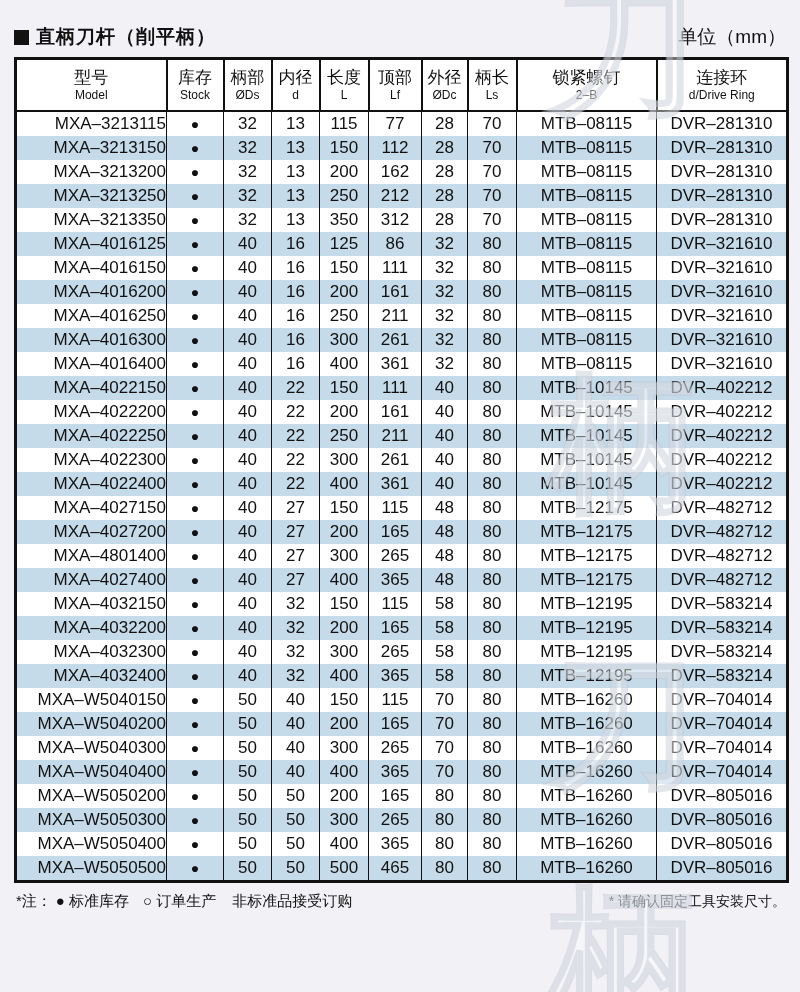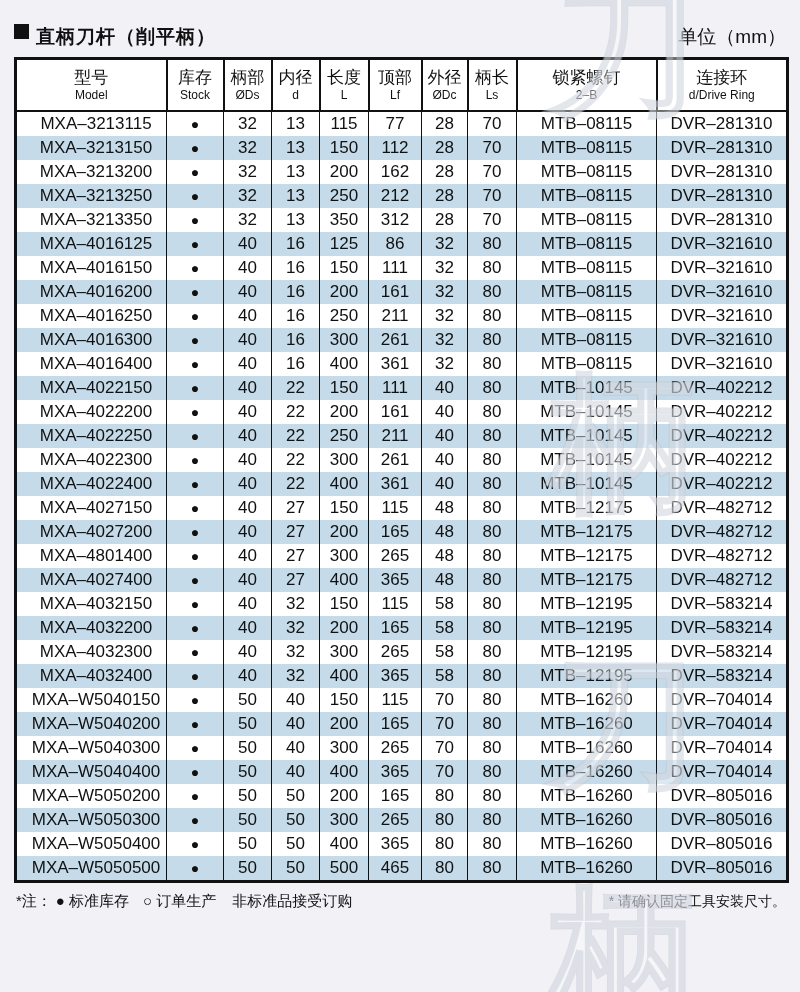--- a/index.html
+++ b/index.html
@@ -8,21 +8,21 @@
     background:#f1f1f6;
     font-family:"Liberation Sans", sans-serif;
     color:#111;
     position:relative;
     overflow:hidden;
   }
   .header-bar {
     display:flex; justify-content:space-between; align-items:flex-end;
     margin:24px 14px 7px 14px;
   }
-  .title-wrap { display:flex; gap:7px; }
+  .title-wrap { display:flex; align-items:center; gap:7px; }
   .title-square { width:15px; height:15px; background:#111; display:inline-block; }
   .page-title { font-size:19px; font-weight:bold; letter-spacing:1px; }
   .unit-label { font-size:19px; }
 
   table.spec {
     width:772px; margin-left:14px;
     border-collapse:collapse;
     border:3px solid #111;
     background:#000000;
     table-layout:fixed;
@@ -39,21 +39,21 @@
   }
   .h-zh { font-size:17px; line-height:21px; }
   .h-en { font-size:12px; line-height:14px; }
 
   tbody td {
     border-left:1px solid #111; border-right:1px solid #111;
     height:24px; line-height:24px;
     font-size:17px; text-align:center;
     white-space:nowrap; overflow:hidden;
   }
-  tbody td.c0 { text-align:center; padding-left:9px; }
+  tbody td.c0 { text-align:right; padding-left:9px; }
   tbody td.c1 { font-size:14px; }
   tbody tr:nth-child(odd)  { background:#ffffff; }
   tbody tr:nth-child(even) { background:#c6dbe9; }
 
   .footer-bar {
     display:flex; justify-content:space-between; align-items:flex-start;
     margin:9px 14px 0 16px;
   }
   .footnote-left { font-size:15px; display:flex; gap:14px; }
   .footnote-left .gap-wide { margin-left:2px; }

